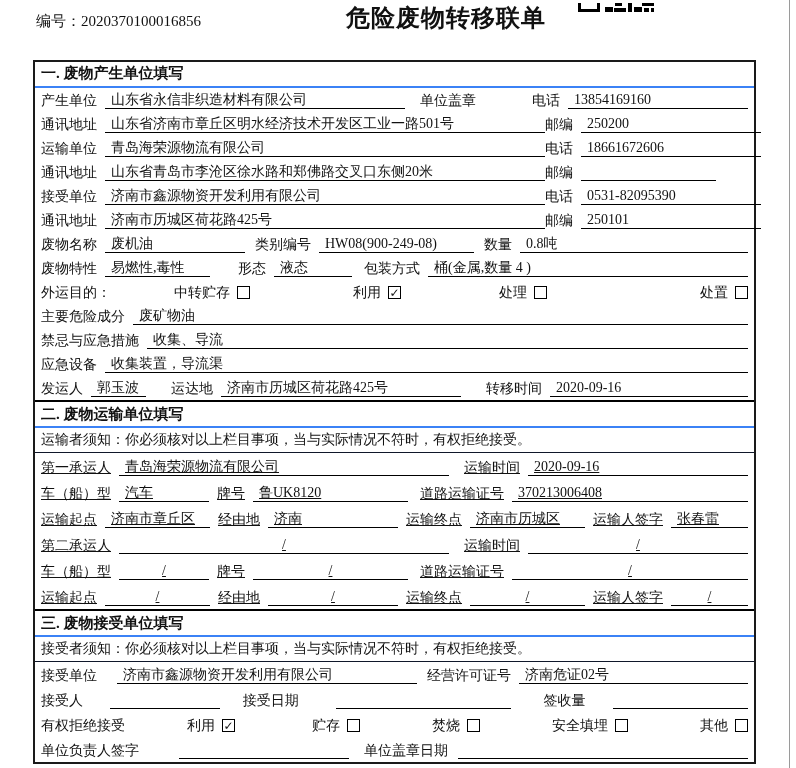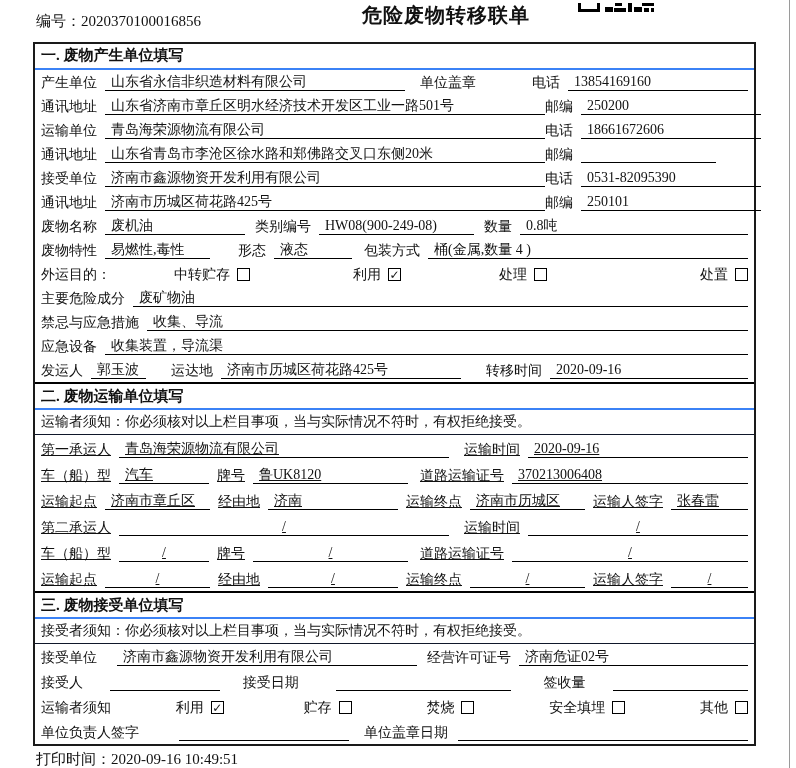--- a/index.html
+++ b/index.html
@@ -4,24 +4,24 @@
 <style>
   * { margin:0; padding:0; box-sizing:border-box; }
   html,body { background:#fff; }
   body {
     width:796px; height:768px; overflow:hidden; position:relative;
     font-family:"Liberation Serif","DejaVu Serif",serif;
     color:#111; font-size:14px;
   }
   .page-edge { position:absolute; right:6px; top:0; bottom:0; width:1px; background:#9a9a9a; }
 
-  .doc-header { position:relative; height:42px; }
+  .doc-header { position:relative; height:60px; }
   .doc-no { position:absolute; left:36px; top:12px; font-size:15px; white-space:nowrap; }
   .doc-title { position:absolute; left:96px; right:0; top:2px; text-align:center;
-               font-size:20px; font-weight:bold; letter-spacing:1px; }
+               font-size:24px; font-weight:bold; letter-spacing:1px; }
   .qr { position:absolute; left:578px; top:0; }
 
   .doc-table { width:723px; margin-left:33px; border:2px solid #1a1a1a; background:#fff; }
 
   .sec-title { height:26px; line-height:23px; padding-left:6px; font-size:15px;
                font-weight:bold; border-bottom:2px solid #3b82f6; }
   .sec-title.mid { border-top:2px solid #000; height:28px; line-height:25px; }
 
   .notice { height:25px; line-height:23px; padding-left:6px; border-bottom:1px solid #0f172a; }
 
@@ -271,21 +271,21 @@
     <div class="row">
       <span class="lbl">接受人</span>
       <span class="val w110 ml20"></span>
       <span class="lbl ml15">接受日期</span>
       <span class="val w175 ml30"></span>
       <span class="lbl ml25">签收量</span>
       <span class="val w135 ml20"></span>
     </div>
 
     <div class="row">
-      <span class="lbl">运输者须知</span>
+      <span class="lbl">有权拒绝接受</span>
       <span class="opt ml25">
         <span>利用</span>
         <span class="cb"><span>✓</span></span>
       </span>
       <span class="opt ml40">
         <span>贮存</span>
         <span class="cb"><span></span></span>
       </span>
       <span class="opt ml35">
         <span>焚烧</span>

